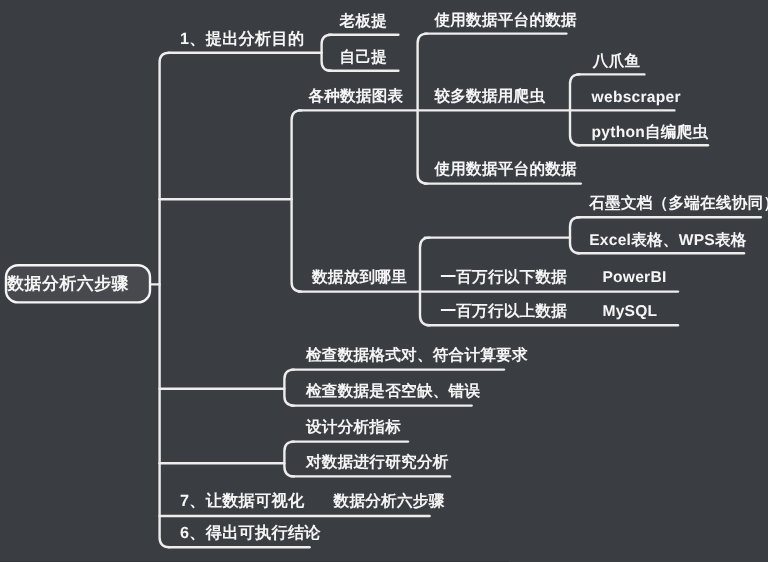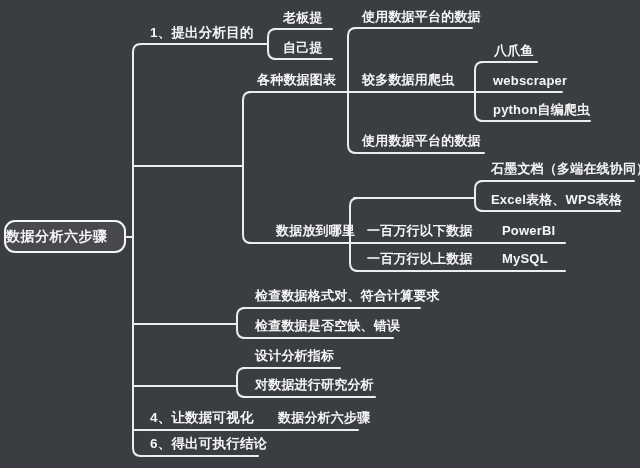--- a/index.html
+++ b/index.html
@@ -94,35 +94,35 @@
     <path d="M245 368 Q237 368 237 376 L237 389 Q237 397 245 397"></path>
     <line x1="243" y1="368" x2="340" y2="368"></line>
     <line x1="243" y1="397" x2="375" y2="397"></line>
   </svg>
 
   <div class="root-node">
     <span>数据分析六步骤</span>
   </div>
 
   <div class="node lvl1" style="left:150px;top:24px">1、提出分析目的</div>
-  <div class="node lvl1" style="left:150px;top:409px">4、让数据可视化</div>
+  <div class="node lvl1" style="left:150px;top:409px">7、让数据可视化</div>
   <div class="node lvl1" style="left:150px;top:435px">6、得出可执行结论</div>
 
   <div class="node" style="left:283px;top:9px">老板提</div>
   <div class="node" style="left:283px;top:39px">自己提</div>
 
   <div class="node" style="left:257px;top:71px">各种数据图表</div>
   <div class="node" style="left:362px;top:8px">使用数据平台的数据</div>
   <div class="node" style="left:362px;top:71px">较多数据用爬虫</div>
   <div class="node" style="left:494px;top:42px">八爪鱼</div>
   <div class="node" style="left:493px;top:72px">webscraper</div>
   <div class="node" style="left:362px;top:132px">使用数据平台的数据</div>
   <div class="node" style="left:493px;top:101px">python自编爬虫</div>
 
-  <div class="node" style="left:276px;top:222px">数据放到哪里</div>
+  <div class="node" style="left:260px;top:222px">数据放到哪里</div>
   <div class="node" style="left:491px;top:160px">石墨文档（多端在线协同）</div>
   <div class="node" style="left:491px;top:191px">Excel表格、WPS表格</div>
   <div class="node" style="left:367px;top:222px">一百万行以下数据</div>
   <div class="node" style="left:502px;top:222px">PowerBI</div>
   <div class="node" style="left:367px;top:250px">一百万行以上数据</div>
   <div class="node" style="left:502px;top:250px">MySQL</div>
 
   <div class="node" style="left:255px;top:287px">检查数据格式对、符合计算要求</div>
   <div class="node" style="left:255px;top:317px">检查数据是否空缺、错误</div>
 

